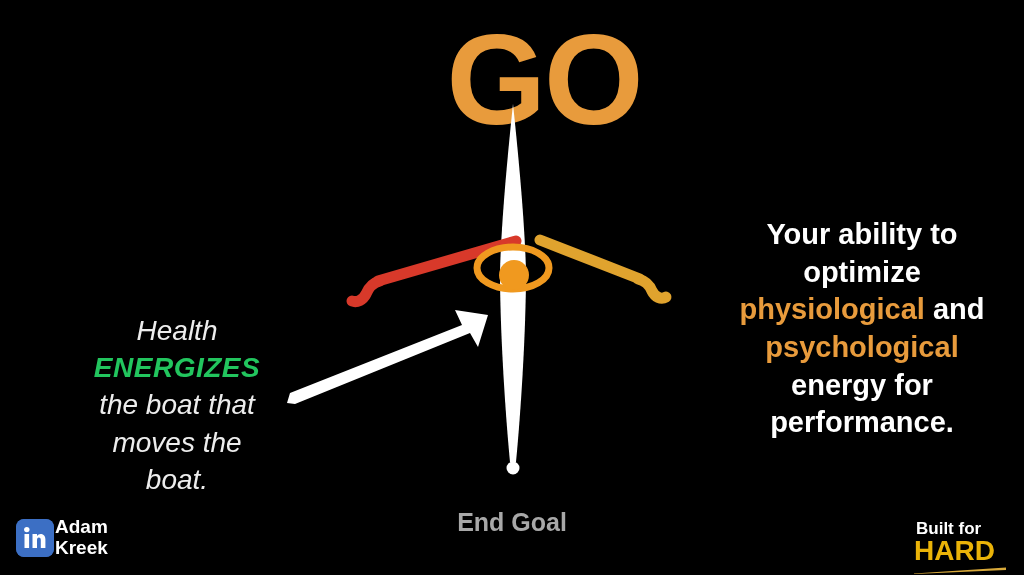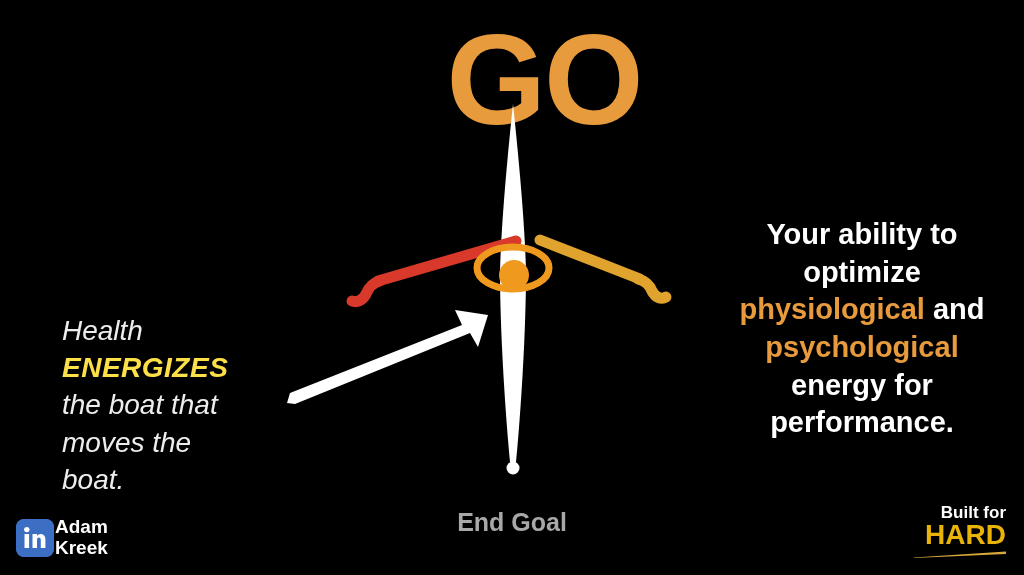--- a/index.html
+++ b/index.html
@@ -43,29 +43,30 @@
     height: 575px;
     z-index: 6;
   }
 
   
   #left-caption {
     position: absolute;
     left: 62px;
     top: 312px;
     width: 230px;
+    text-align: center;
     font-size: 28px;
     line-height: 1.33;
     font-style: italic;
     color: #EDEDED;
     z-index: 7;
   }
   #left-caption .hl {
     display: block;
-    color: #fde047;
+    color: #22c55e;
     font-weight: bold;
     letter-spacing: 0.5px;
   }
 
   
   #right-caption {
     position: absolute;
     left: 714px;
     top: 216px;
     width: 296px;
@@ -115,22 +116,22 @@
     line-height: 1.08;
     font-weight: bold;
     color: #FFFFFF;
     white-space: pre-line;
   }
 
   
   #brand {
     position: absolute;
     right: 18px;
-    top: 504px;
-    text-align: right;
+    top: 520px;
+    text-align: left;
     z-index: 8;
   }
   #brand-top {
     font-size: 17px;
     line-height: 1;
     font-weight: bold;
     color: #FFFFFF;
     letter-spacing: 0px;
     padding-left: 2px;
   }

